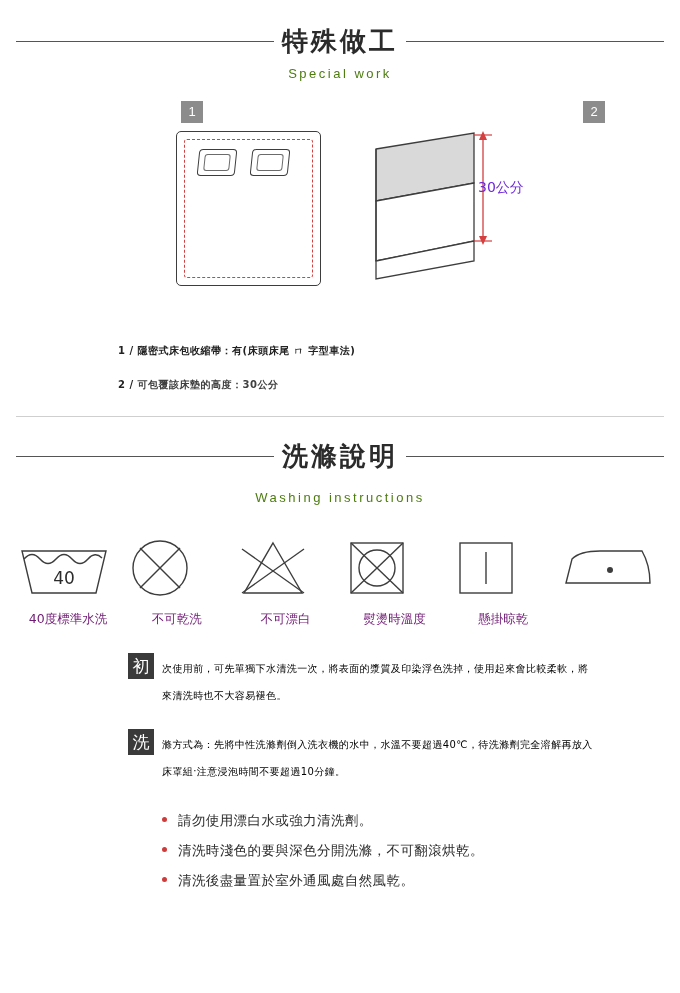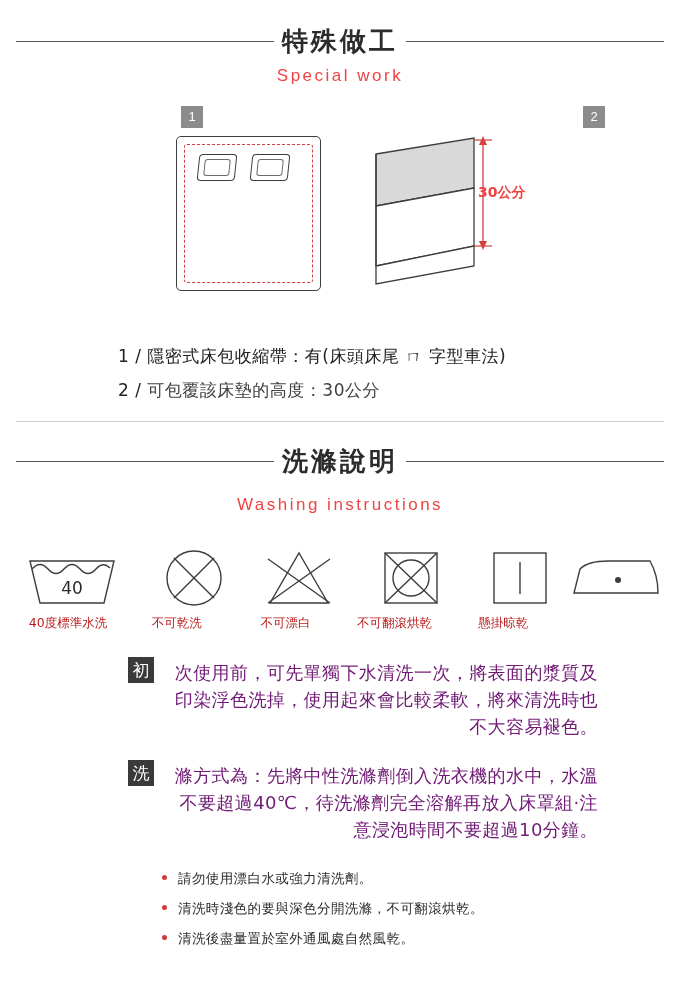--- a/index.html
+++ b/index.html
@@ -36,23 +36,23 @@
   .section-head .title-cn {
     font-family: "DejaVu Sans", sans-serif;
     font-size: 26px;
     font-weight: bold;
     letter-spacing: 3px;
     color: #2b2b2b;
     white-space: nowrap;
   }
   .section-sub {
     text-align: center;
-    font-size: 17px;
+    font-size: 13px;
     letter-spacing: 2.5px;
-    color: #ef4444;
+    color: #4d7c0f;
     margin-top: 7px;
   }
 
   #special-head { margin: 24px 16px 0 16px; }
   #wash-head { margin: 0 16px 16px 16px; justify-content: flex-end; }
 
   
   .diagram-area {
     position: relative;
     height: 225px;
@@ -119,35 +119,35 @@
     left: 370px;
     top: 28px;
     width: 280px;
     height: 170px;
   }
   .dim-label {
     position: absolute;
     left: 478px;
     top: 78px;
     font-size: 14px;
-    color: #ef4444;
-    font-family: "DejaVu Sans", sans-serif;
-    font-weight: bold;
+    color: #6d28d9;
+    font-family: "DejaVu Sans", sans-serif;
   }
 
   
   .spec-lines {
     margin: 8px 0 0 118px;
     font-family: "DejaVu Sans", sans-serif;
   }
   .spec-line {
-    font-size: 17px;
+    font-size: 10px;
     line-height: 34px;
     color: #222222;
     letter-spacing: 0.5px;
+    font-weight: bold;
   }
   .spec-line .idx { color: #222222; }
 
   .divider-gray {
     height: 1px;
     background: #cfcfcf;
     margin: 14px 16px 22px 16px;
   }
 
   
@@ -157,26 +157,27 @@
     margin: 26px 16px 0 16px;
   }
   .wash-item {
     width: 104px;
     text-align: center;
   }
   .wash-item .glyph {
     height: 74px;
     display: flex;
     align-items: center;
-    justify-content: flex-end;
+    justify-content: flex-start;
   }
   .wash-item .cap {
     font-size: 12.5px;
-    color: #b91c1c;
+    color: #701a75;
     line-height: 16px;
+    margin-top: 6px;
     font-family: "DejaVu Sans", sans-serif;
   }
 
   
   .notes {
     margin: 26px 0 0 128px;
     width: 470px;
     font-family: "DejaVu Sans", sans-serif;
   }
   .note-block {
@@ -190,26 +191,25 @@
     height: 26px;
     background: #3a3a3a;
     color: #ffffff;
     font-size: 17px;
     line-height: 26px;
     text-align: center;
     margin-right: 8px;
     font-family: "DejaVu Sans", sans-serif;
   }
   .note-text {
-    font-size: 18px;
+    font-size: 10px;
     line-height: 27px;
-    color: #701a75;
+    color: #000000;
     letter-spacing: 0.4px;
     padding-top: 2px;
-    text-align: right;
   }
   .bullets {
     margin: 0 0 0 34px;
   }
   .bullet {
     font-size: 13.5px;
     line-height: 30px;
     color: #2b2b2b;
     letter-spacing: 0.4px;
     position: relative;
@@ -326,21 +326,21 @@
 
     <div class="wash-item">
       <div class="glyph">
         <svg width="70" height="66" viewBox="0 0 70 66">
           <rect x="9" y="8" width="52" height="50" fill="none" stroke="#3d3d3d" stroke-width="1.4"></rect>
           <circle cx="35" cy="33" r="18" fill="none" stroke="#3d3d3d" stroke-width="1.4"></circle>
           <line x1="9" y1="8" x2="61" y2="58" stroke="#3d3d3d" stroke-width="1.4"></line>
           <line x1="61" y1="8" x2="9" y2="58" stroke="#3d3d3d" stroke-width="1.4"></line>
         </svg>
       </div>
-      <div class="cap">不可翻滾烘乾</div>
+      <div class="cap">熨燙時溫度</div>
     </div>
 
     <div class="wash-item">
       <div class="glyph">
         <svg width="70" height="66" viewBox="0 0 70 66">
           <rect x="9" y="8" width="52" height="50" fill="none" stroke="#3d3d3d" stroke-width="1.4"></rect>
           <line x1="35" y1="17" x2="35" y2="49" stroke="#3d3d3d" stroke-width="1.4"></line>
         </svg>
       </div>
       <div class="cap">懸掛晾乾</div>

